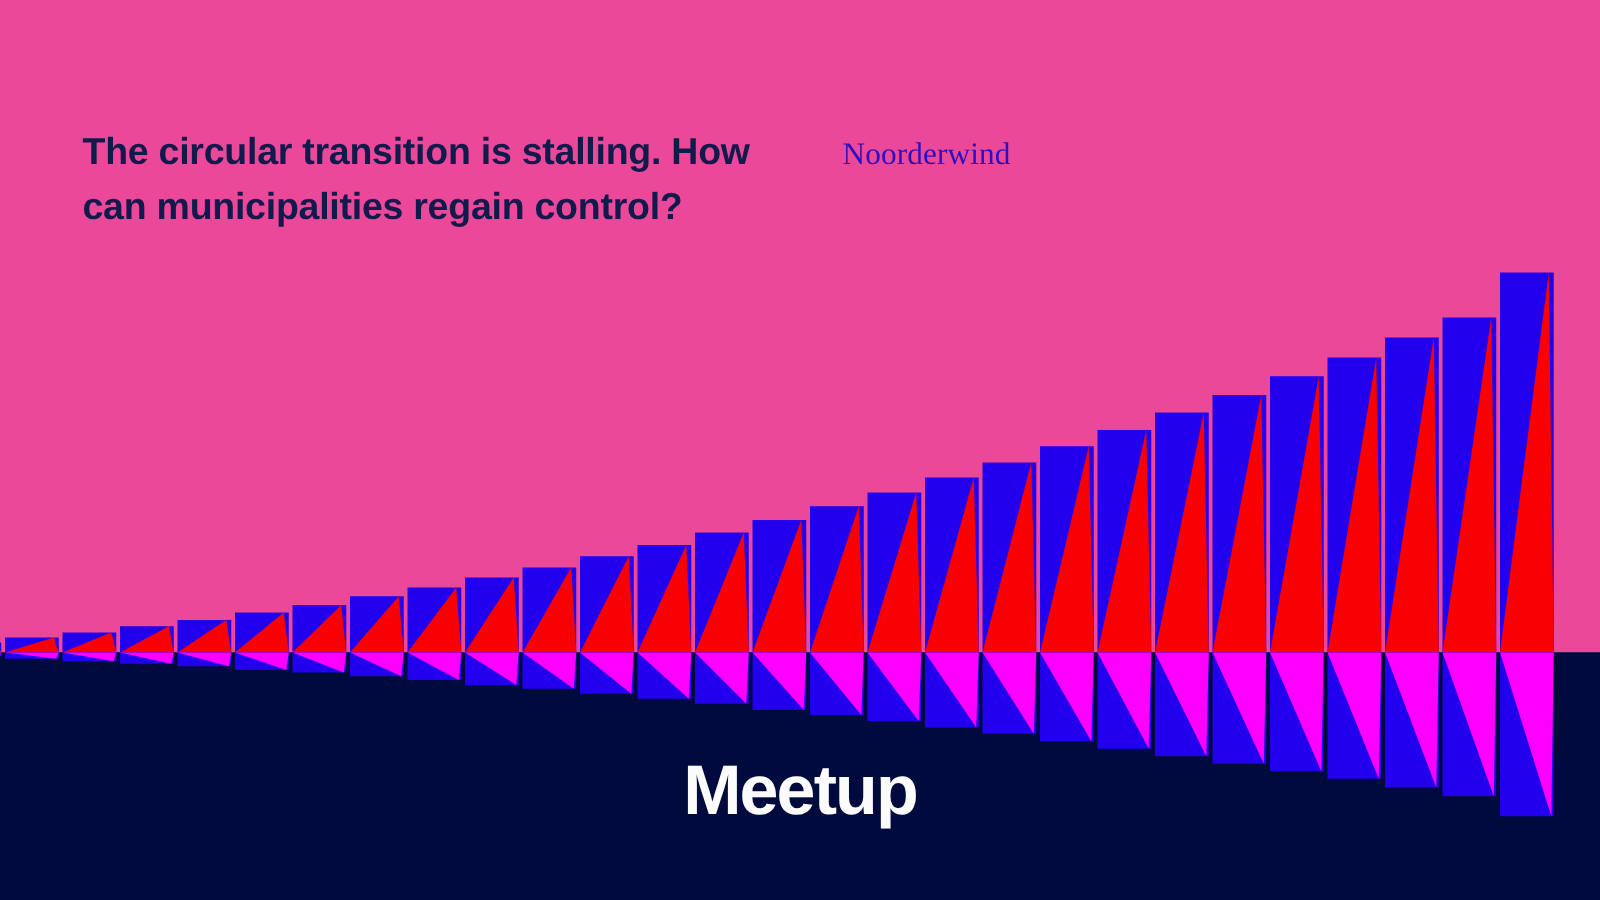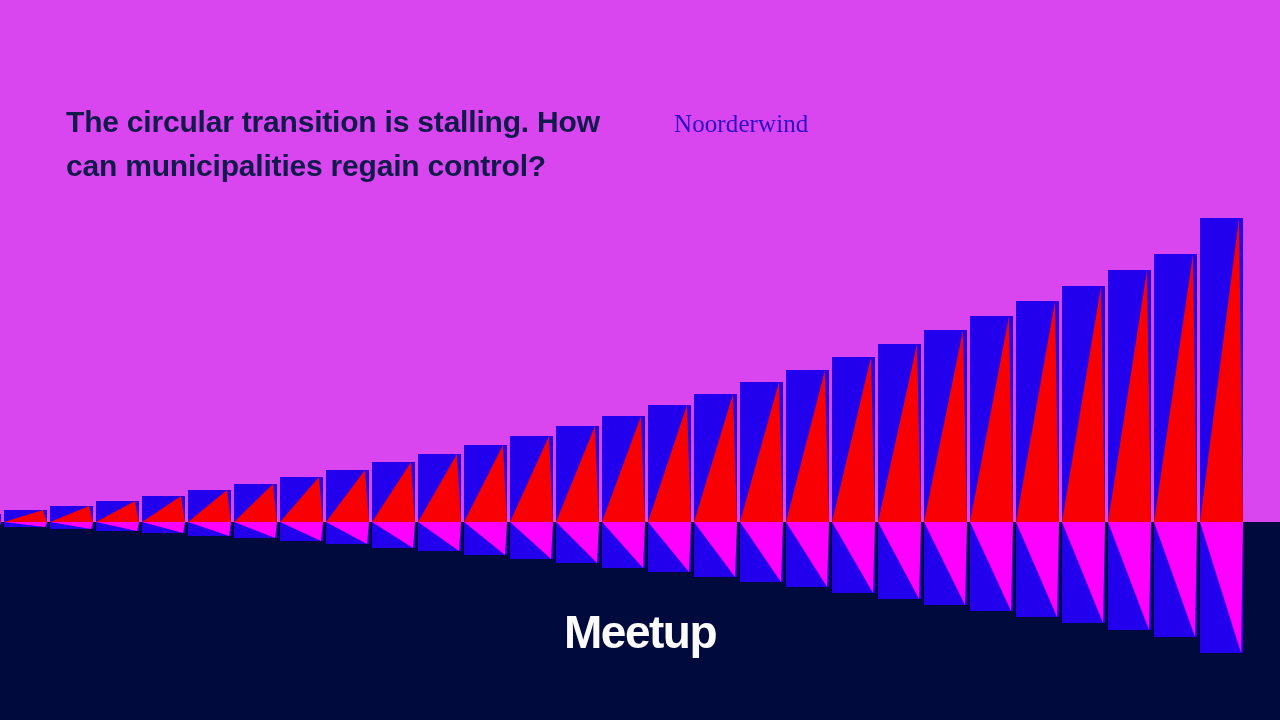--- a/index.html
+++ b/index.html
@@ -11,21 +11,21 @@
     height: 720px;
     overflow: hidden;
     font-family: "Liberation Sans", sans-serif;
     background: #ffffff;
   }
 
   #slide {
     position: relative;
     width: 1280px;
     height: 720px;
-    background: #d946ef;
+    background: #ec4899;
     overflow: hidden;
   }
 
   
   #dark-band {
     position: absolute;
     left: 0;
     top: 522px;
     width: 1280px;
     height: 198px;
@@ -76,21 +76,21 @@
   }
 
   
   #meetup {
     position: absolute;
     left: 0;
     right: 0;
     top: 594px;
     text-align: center;
     font-family: "Liberation Sans", sans-serif;
-    font-size: 46px;
+    font-size: 56px;
     line-height: 76px;
     font-weight: 700;
     letter-spacing: -1.5px;
     color: #FBFBFB;
   }
 </style>
 </head>
 <body>
 
 <div id="slide">

